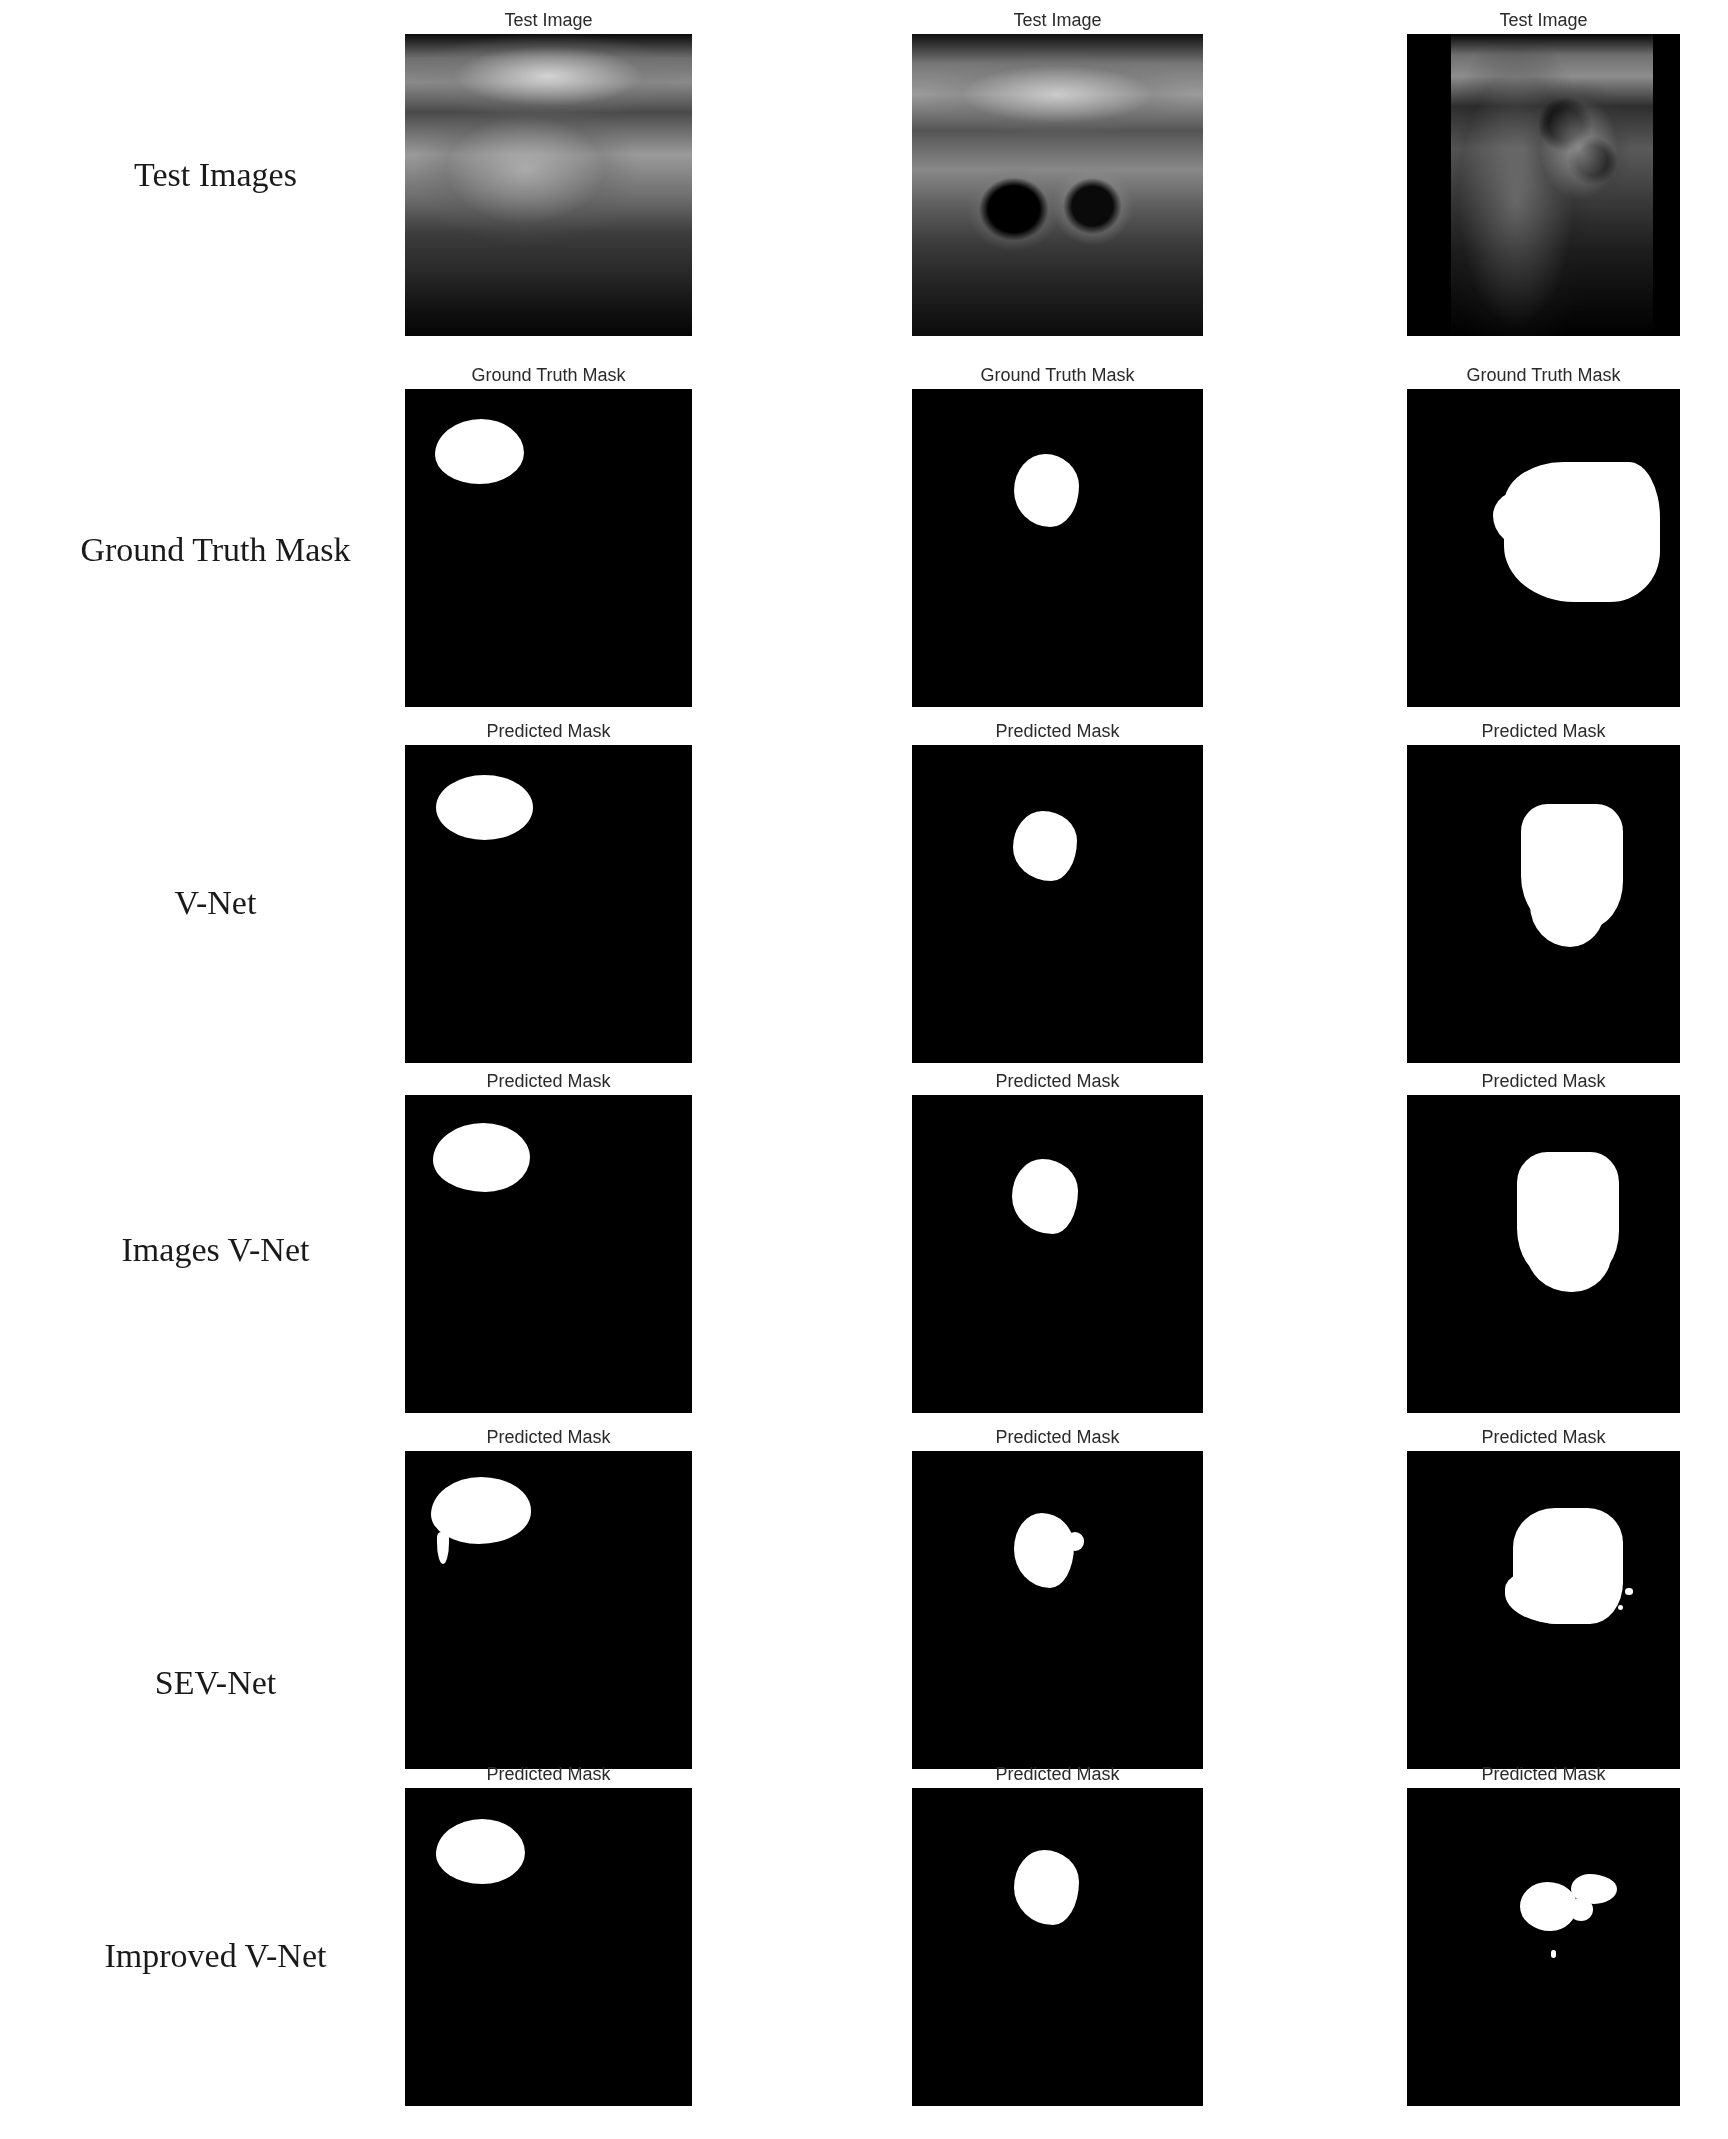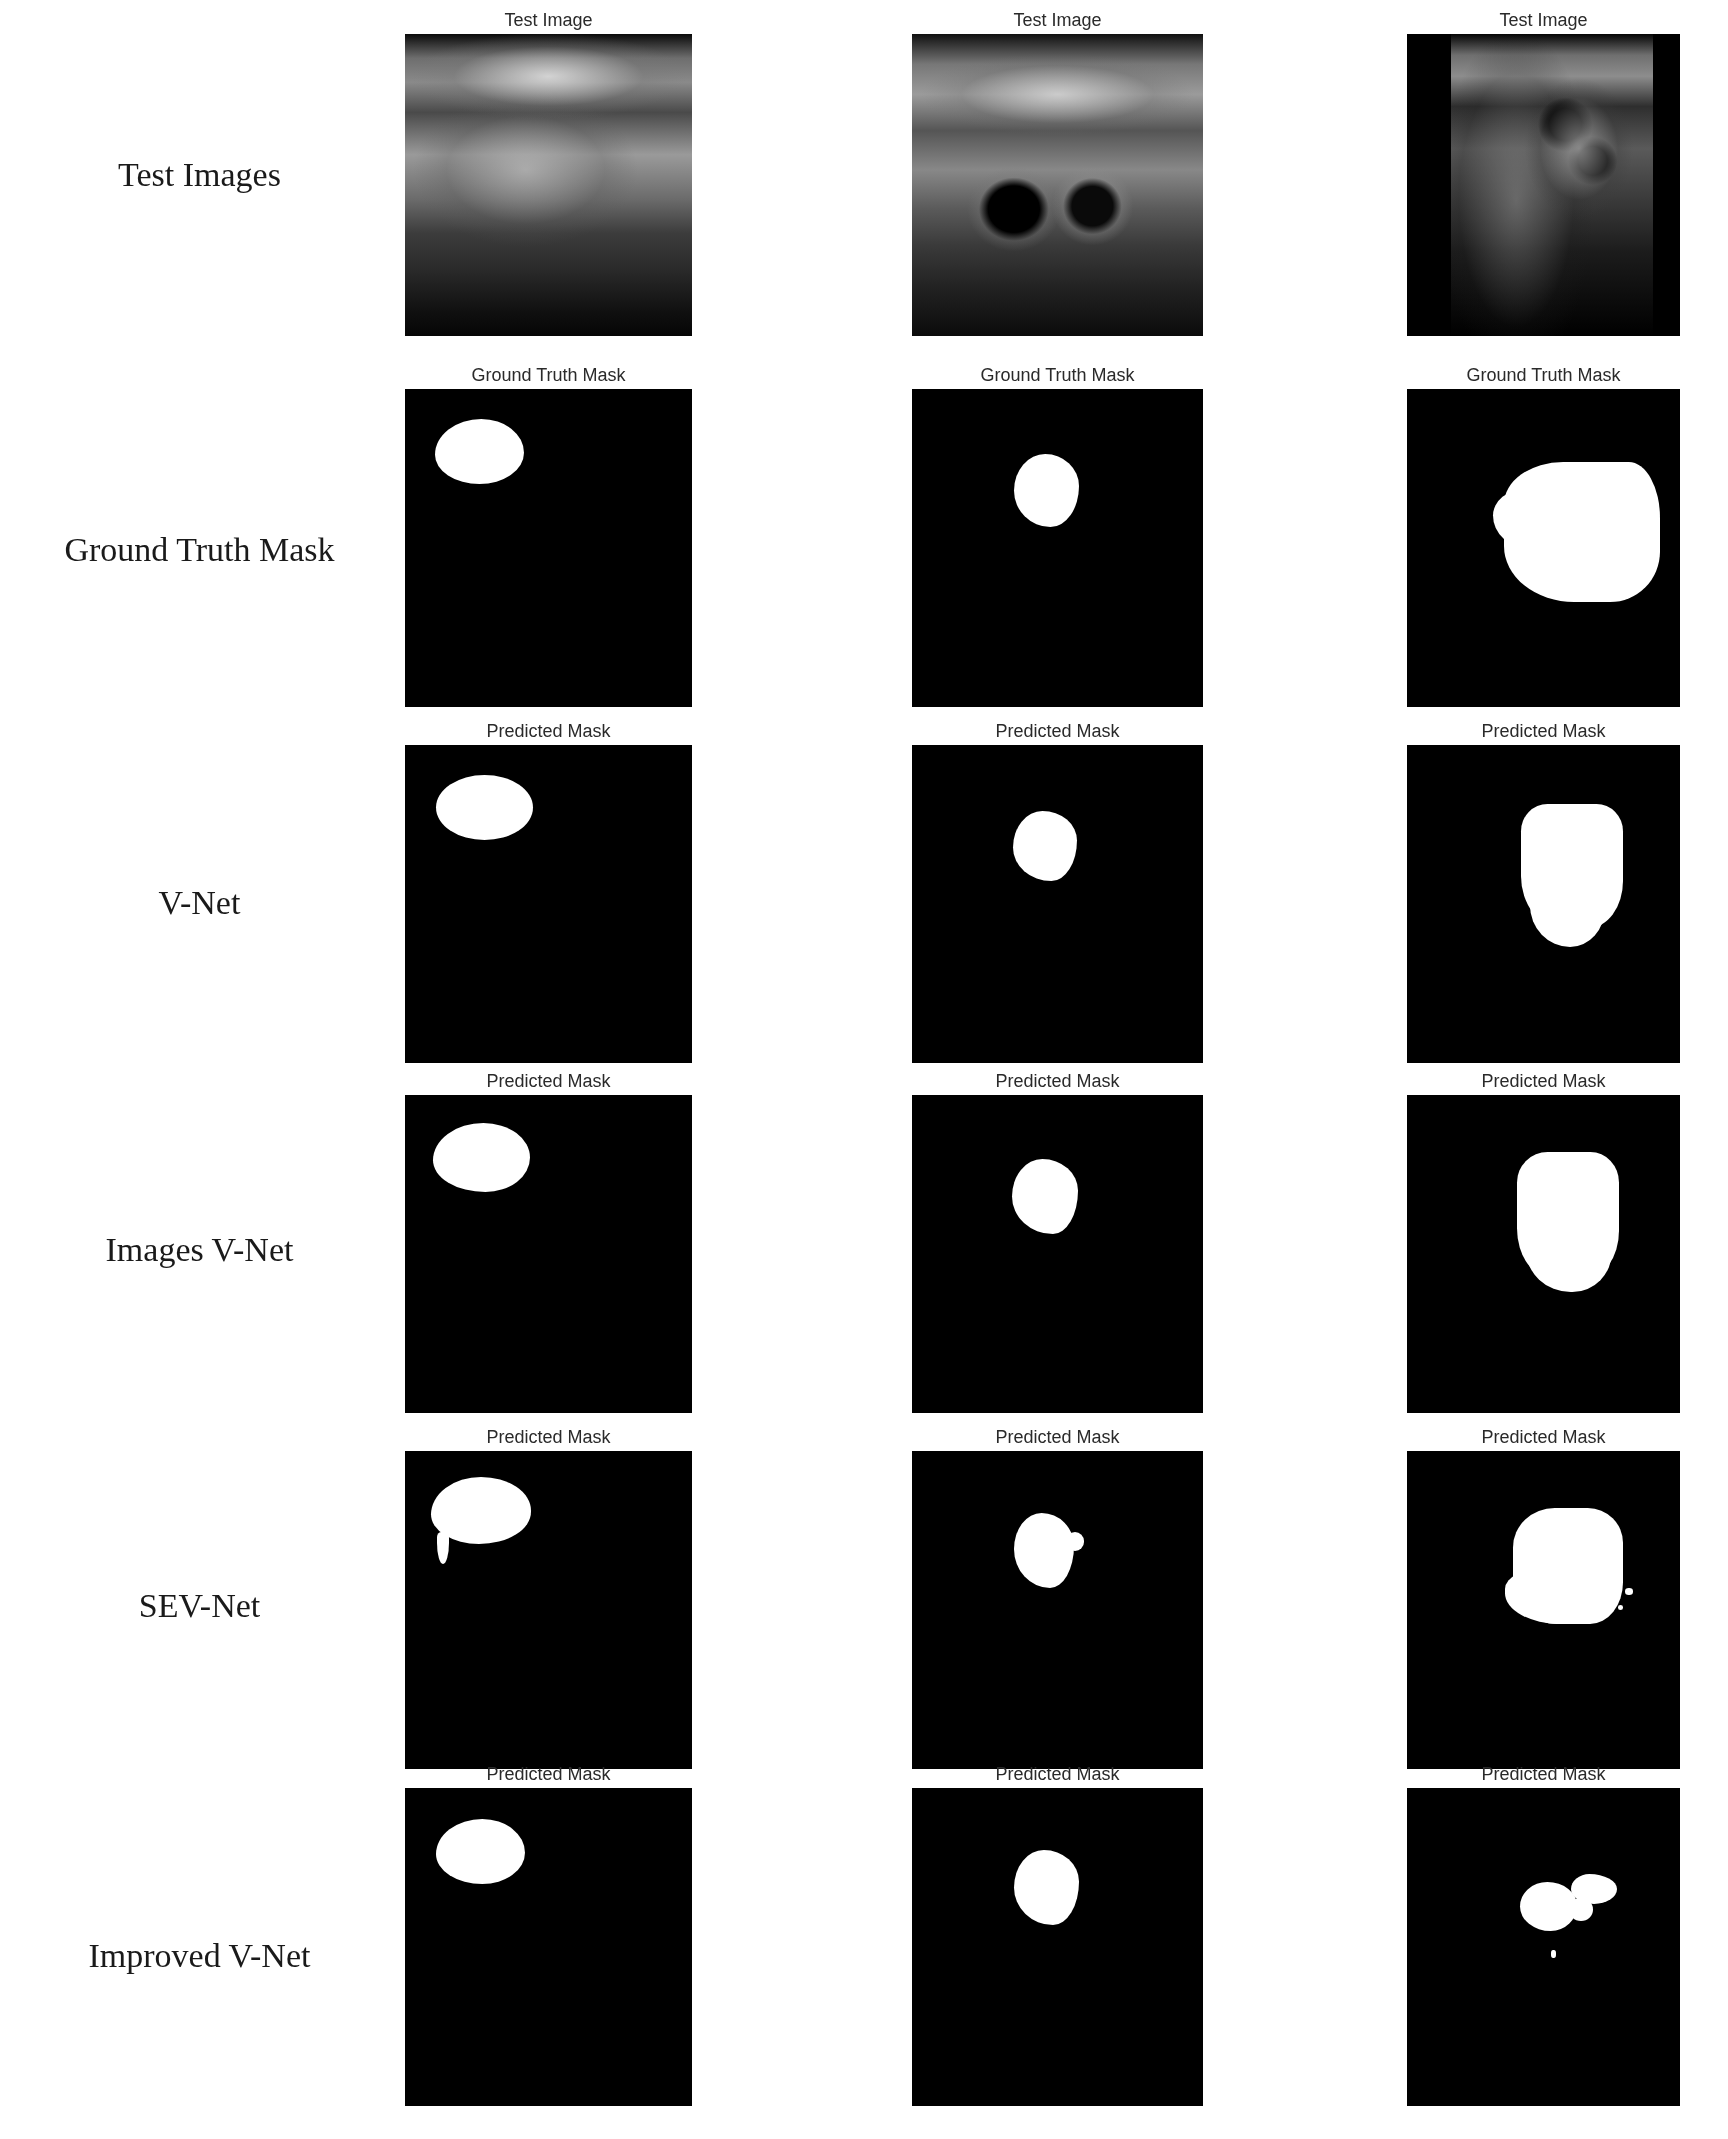--- a/index.html
+++ b/index.html
@@ -21,20 +21,21 @@
   }
   .row-label {
     position: absolute;
     left: 0;
     width: 399px;
     text-align: center;
     font-family: "Liberation Serif", serif;
     font-size: 34px;
     color: #1a1a1a;
     line-height: 1.1;
+    padding-left: 16px;
   }
   .cell {
     position: absolute;
     text-align: center;
   }
   .cell-title {
     font-family: "Liberation Sans", sans-serif;
     font-size: 18px;
     color: #2a2a2a;
     margin-bottom: 5.4px;
@@ -176,21 +177,21 @@
   </div>
 
   <div class="cell" style="left:1407px; top:1072px; width:273px;">
     <div class="cell-title">Predicted Mask</div>
     <div class="panel" style="width:273px; height:318px;">
       <div class="blob" style="left:110px; top:57px; width:102px; height:127px; border-radius:30% 28% 34% 36% / 24% 24% 38% 40%;"></div>
       <div class="blob" style="left:119px; top:116px; width:86px; height:81px; border-radius:32% 34% 46% 52% / 30% 32% 50% 52%;"></div>
     </div>
   </div>
 
-  <div class="row-label" style="top:1587px;">SEV-Net</div>
+  <div class="row-label" style="top:1664px;">SEV-Net</div>
 
   <div class="cell" style="left:405px; top:1428px; width:287px;">
     <div class="cell-title">Predicted Mask</div>
     <div class="panel" style="width:287px; height:318px;">
       <div class="blob" style="left:26px; top:26px; width:100px; height:67px; border-radius:50% 50% 52% 48% / 56% 50% 48% 44%;"></div>
       <div class="blob" style="left:32px; top:81px; width:12px; height:32px; border-radius:40% 40% 60% 60% / 20% 20% 80% 80%;"></div>
     </div>
   </div>
 
   <div class="cell" style="left:912px; top:1428px; width:291px;">

